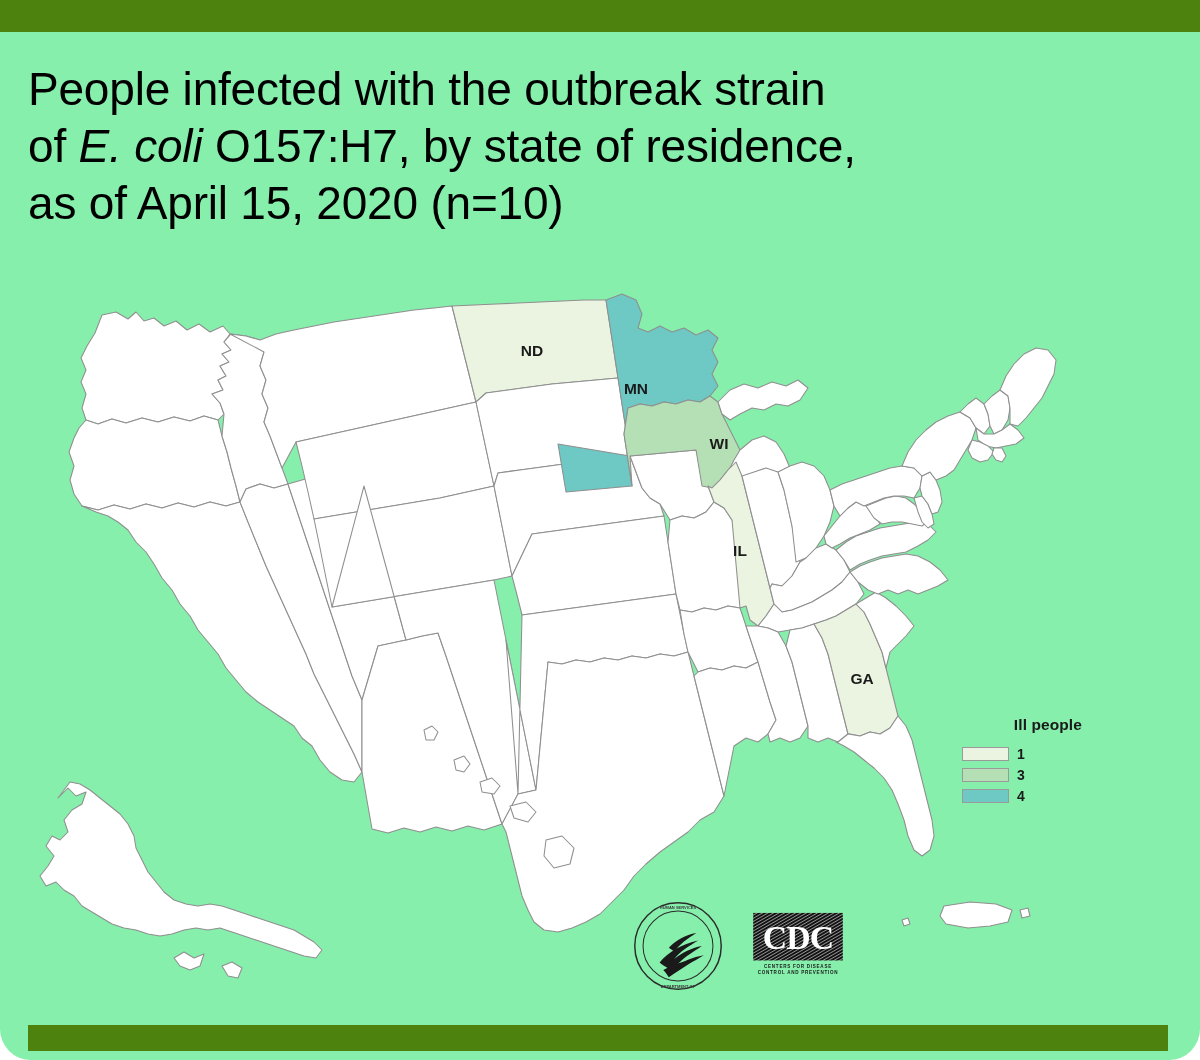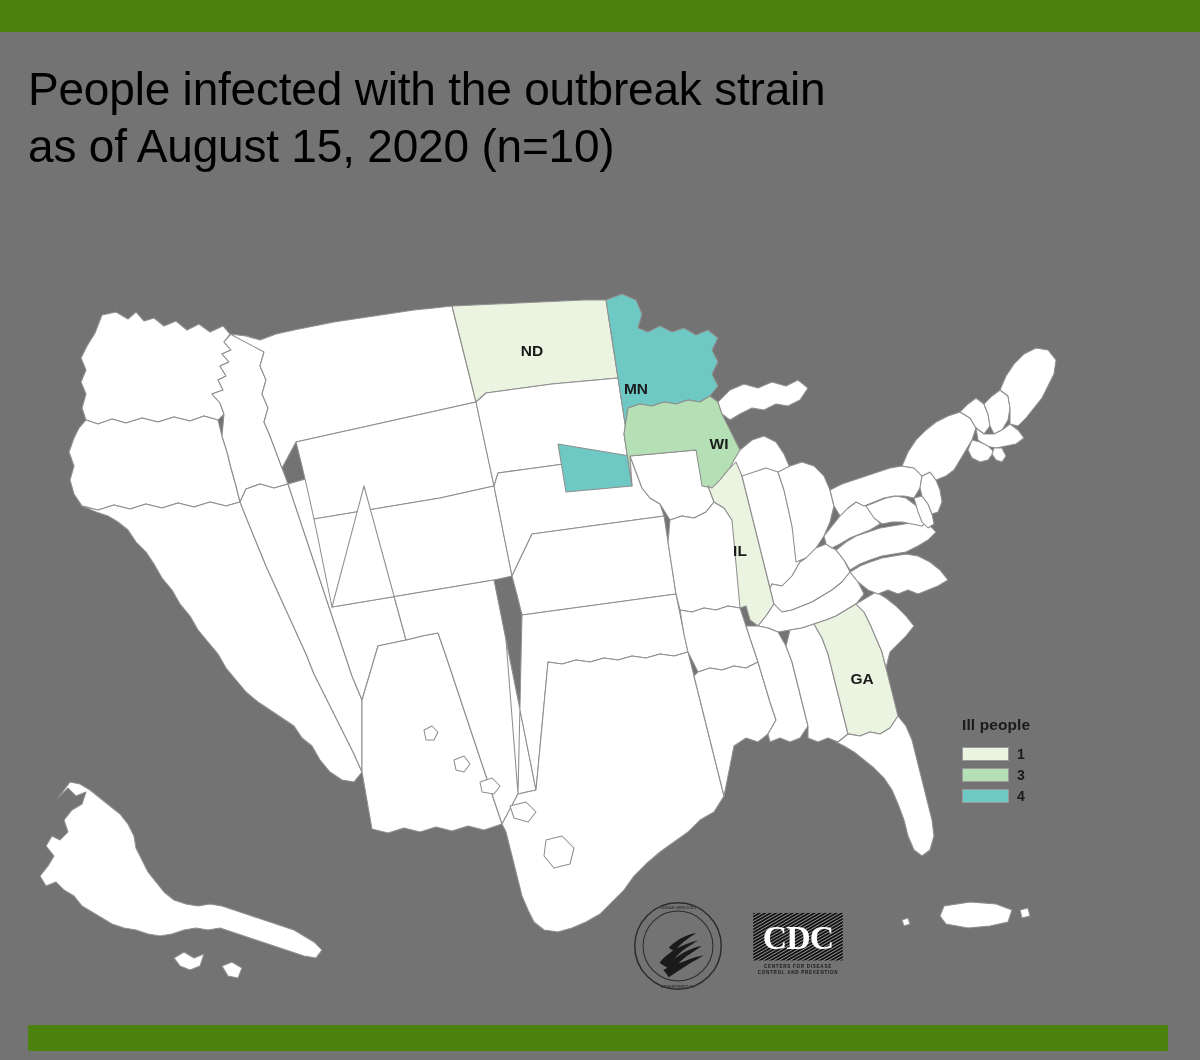--- a/index.html
+++ b/index.html
@@ -10,21 +10,22 @@
   body {
     width: 1200px;
     height: 1060px;
     font-family: "Liberation Sans", sans-serif;
     overflow: hidden;
     position: relative;
   }
   .slide {
     position: absolute;
     inset: 0;
-    background: #737373;
+    background: #86efac;
+    border-radius: 31px;
   }
   .bar-top {
     position: absolute;
     left: 0;
     top: 0;
     width: 1200px;
     height: 32px;
     background: #4d820f;
   }
   .bar-bottom {
@@ -69,20 +70,21 @@
     font-weight: 700;
     fill: #1a1a1a;
     text-anchor: middle;
     dominant-baseline: middle;
   }
   .legend {
     position: absolute;
     left: 962px;
     top: 716px;
     width: 120px;
+    text-align: right;
   }
   .legend-title {
     font-size: 15.5px;
     font-weight: 700;
     color: #1a1a1a;
     margin-bottom: 12px;
     letter-spacing: 0.1px;
   }
   .legend-row {
     display: flex;
@@ -115,21 +117,22 @@
 </style>
 </head>
 <body>
 
 <div class="slide">
 
   <div class="bar-top" style="background: rgb(77, 130, 15);"></div>
 
   <div class="title">
     <span class="ln">People infected with the outbreak strain</span>
-    <span class="ln">as of August 15, 2020 (n=10)</span>
+    <span class="ln"><span>of </span><i>E. coli</i><span> O157:H7, by state of residence,</span></span>
+    <span class="ln">as of April 15, 2020 (n=10)</span>
   </div>
 
   <div class="map-wrap">
     <svg viewBox="0 0 1090 700" xmlns="http://www.w3.org/2000/svg">
 
       <path class="st" d="M71 43 L78 25 L92 22 L104 29 L112 22 L120 31 L130 28 L140 36 L152 31 L163 40 L175 34 L186 42 L199 36 L206 44 L200 52 L207 60 L198 64 L205 72 L196 76 L202 86 L194 90 L199 100 L188 104 L196 113 L200 124 L194 130 L180 126 L166 131 L150 127 L134 132 L118 128 L102 133 L88 129 L74 134 L62 130 L58 118 L62 104 L57 92 L62 80 L57 68 L63 56 Z"></path>
 
       <path class="st" d="M62 130 L74 134 L88 129 L102 133 L118 128 L134 132 L150 127 L166 131 L180 126 L194 130 L198 146 L203 162 L207 178 L212 196 L216 212 L202 216 L186 212 L170 217 L154 213 L138 218 L122 214 L106 219 L90 215 L74 220 L58 216 L50 204 L46 190 L50 176 L45 162 L50 148 L55 138 Z"></path>
 
       <path class="st" d="M58 216 L74 220 L90 215 L106 219 L122 214 L138 218 L154 213 L170 217 L186 212 L202 216 L216 212 L224 232 L233 254 L242 276 L252 298 L262 320 L272 342 L282 364 L290 384 L300 404 L310 424 L320 444 L330 464 L338 482 L330 492 L318 490 L306 482 L296 470 L288 456 L278 448 L270 436 L258 428 L246 420 L234 412 L222 402 L212 390 L202 378 L194 364 L184 352 L174 340 L166 326 L156 314 L148 300 L138 288 L130 274 L122 262 L112 252 L104 240 L94 232 L84 226 L72 222 Z"></path>

